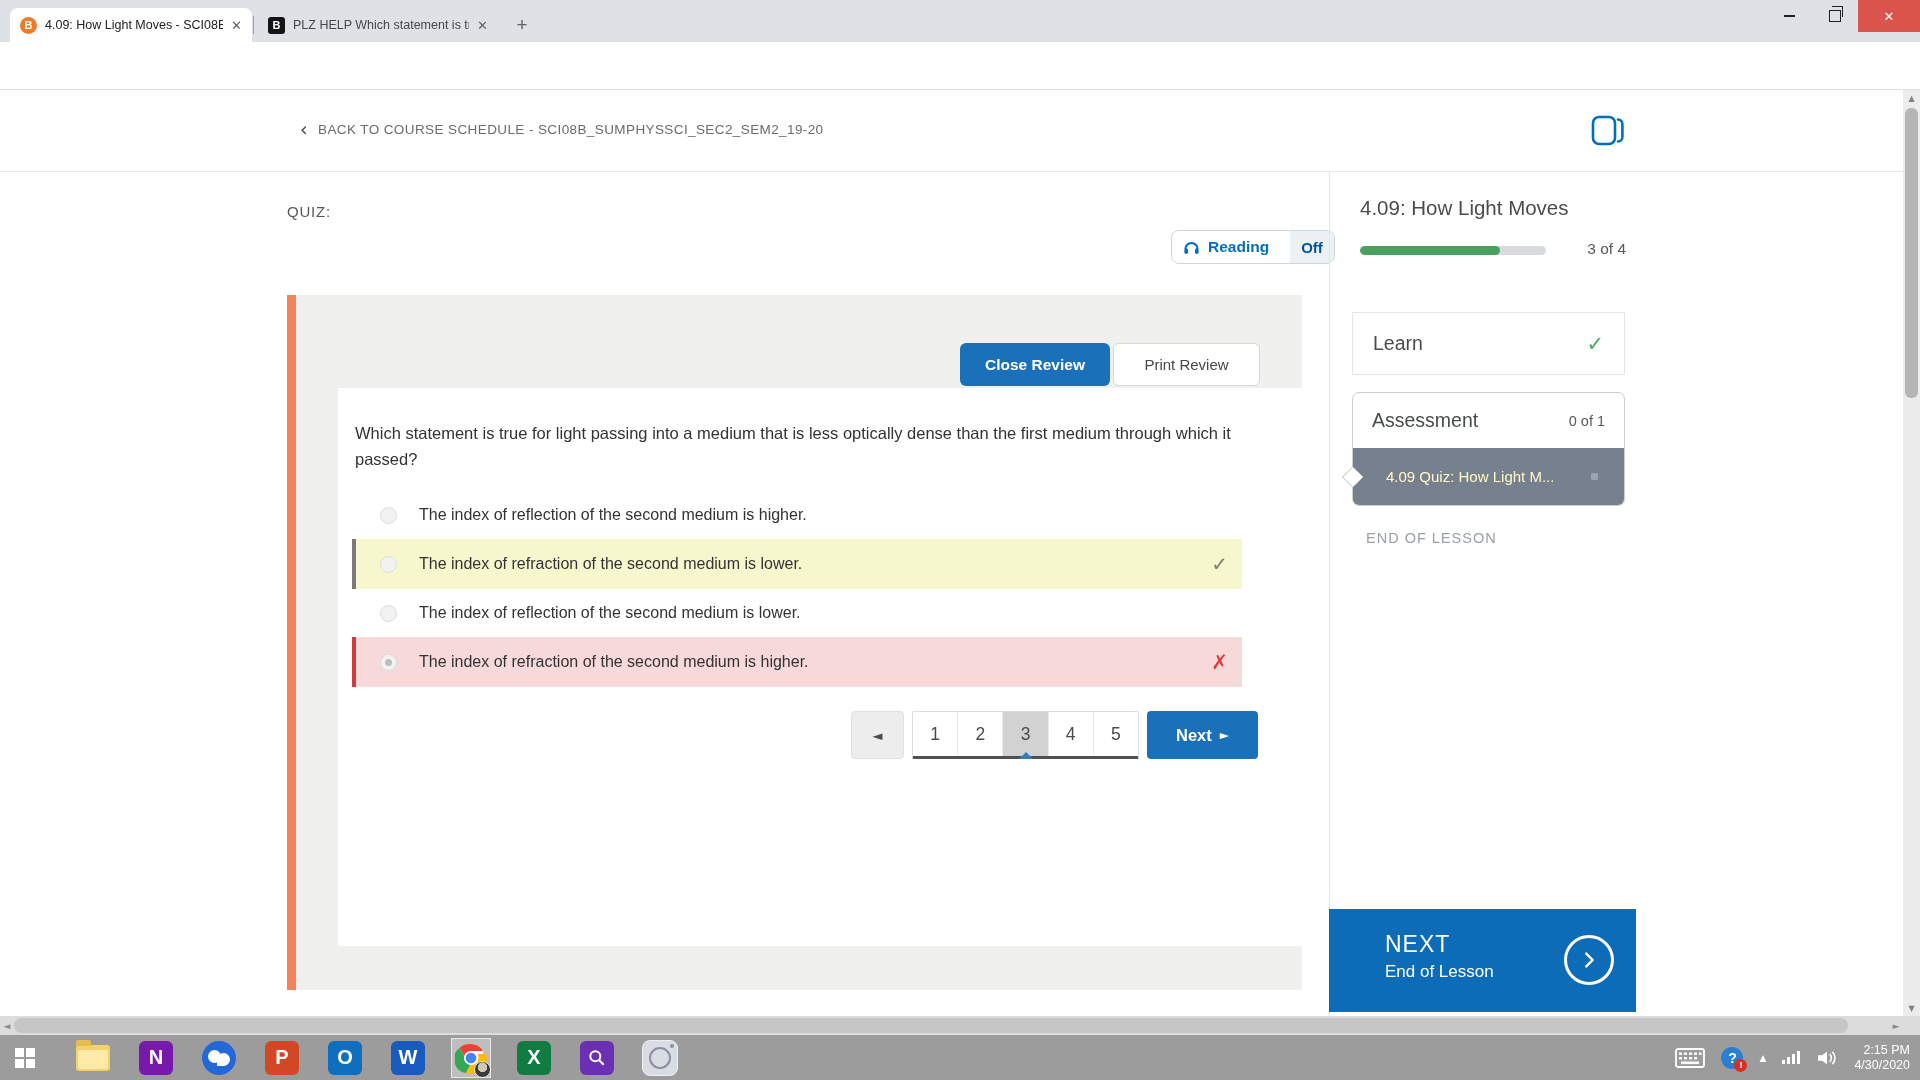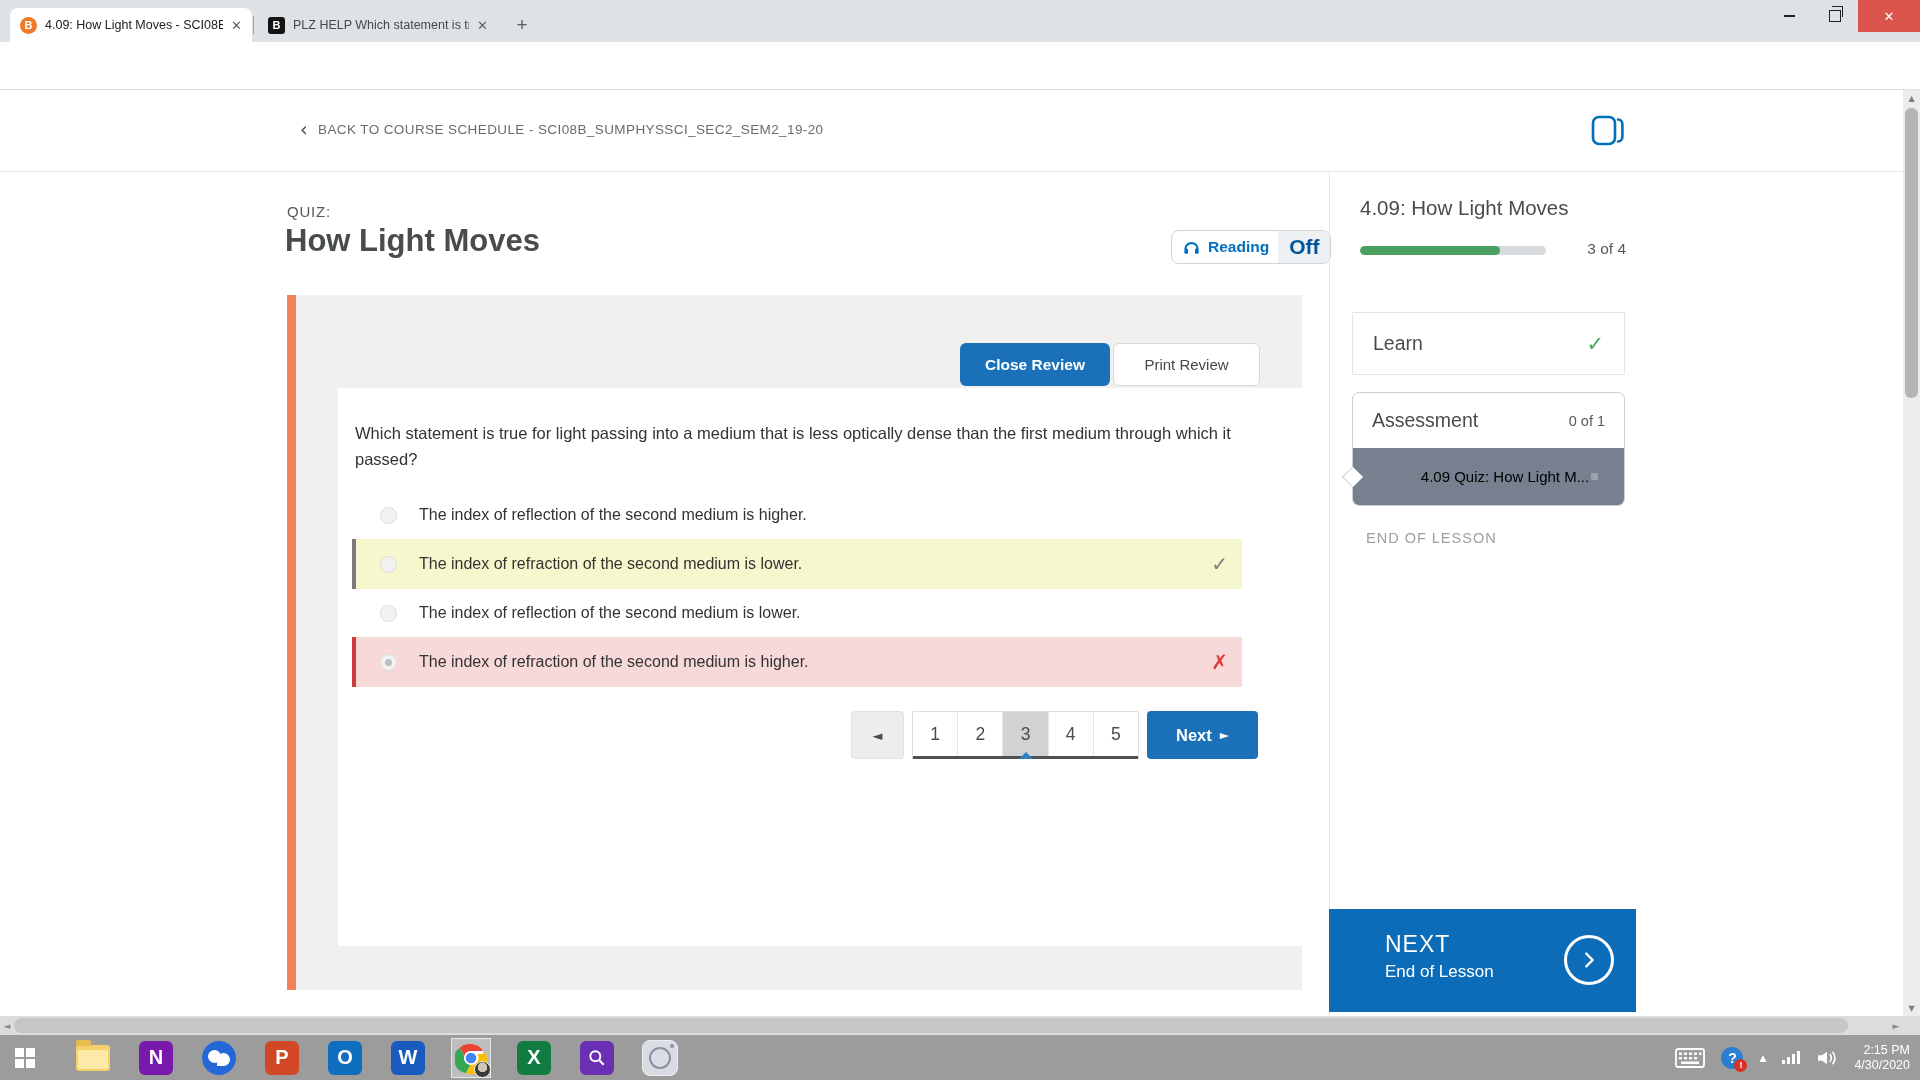--- a/index.html
+++ b/index.html
@@ -45,23 +45,23 @@
   
   .page{position:absolute;top:90px;left:0;width:1920px;height:945px;background:#fff;}
   .page-header{position:absolute;top:0;left:0;width:1920px;height:82px;background:#fff;border-bottom:1px solid #e8e8e8;box-sizing:border-box;}
   .back-link{position:absolute;left:300px;top:30px;display:flex;align-items:center;font-size:13.5px;color:#6b6b6b;letter-spacing:.4px;}
   .back-chev{font-size:19px;color:#494c4e;margin-right:10px;line-height:1;}
   .panel-toggle{position:absolute;left:1588px;top:23px;width:40px;height:36px;}
 
   .kicker{position:absolute;left:287px;top:113px;font-size:15px;color:#56595b;letter-spacing:.8px;}
   .quiz-title{position:absolute;left:285px;top:133px;font-size:31px;font-weight:bold;color:#494c4e;}
   .reading-pill{position:absolute;left:1171px;top:140px;height:34px;border:1px solid #cfd6db;border-radius:8px;background:#fff;display:flex;align-items:stretch;overflow:hidden;box-sizing:border-box;}
-  .reading-main{display:flex;align-items:center;padding:0 9px 0 10px;font-size:15.5px;font-weight:bold;color:#006fbf;}
+  .reading-main{display:flex;align-items:center;padding:0 21px 0 10px;font-size:15.5px;font-weight:bold;color:#006fbf;}
   .reading-main svg{margin-right:7px;}
-  .reading-state{display:flex;align-items:center;padding:0 11px;background:#eef1f3;font-size:21px;font-weight:bold;color:#00549e;}
+  .reading-state{display:flex;align-items:center;padding:0 11px;background:#eef1f3;font-size:15px;font-weight:bold;color:#00549e;}
 
   .quiz-card{position:absolute;left:287px;top:205px;width:1015px;height:695px;background:#f0f0ef;border-left:9px solid #f2825a;box-sizing:border-box;}
   .btn{display:flex;align-items:center;justify-content:center;border-radius:6px;box-sizing:border-box;}
   .close-review{position:absolute;left:960px;top:253px;width:150px;height:43px;background:#1b70ba;color:#fff;font-size:15.5px;font-weight:bold;}
   .print-review{position:absolute;left:1113px;top:253px;width:147px;height:43px;background:#fff;border:1px solid #d8d8d8;color:#44484a;font-size:15px;}
 
   .white-panel{position:absolute;left:338px;top:298px;width:920px;height:558px;background:#fff;padding-left:46px;}
   .question{position:absolute;left:17px;top:32px;width:880px;font-size:16.5px;color:#333;line-height:26px;}
   .opt-row{position:absolute;left:14px;width:890px;display:flex;align-items:center;border-left:4px solid transparent;box-sizing:border-box;}
   .opt-row .radio{width:15px;height:15px;border-radius:50%;border:1px solid #dcdcdc;background:#f2f2f2;margin-left:24px;flex:0 0 auto;position:relative;}
@@ -89,21 +89,21 @@
   .progress-track{position:absolute;left:1360px;top:156px;width:186px;height:9px;border-radius:5px;background:#d8dbdd;overflow:hidden;}
   .progress-fill{height:100%;background:#4aa05e;border-radius:5px;}
   .progress-label{position:absolute;left:1560px;top:150px;width:66px;text-align:right;font-size:15.5px;color:#565a5c;}
   .learn-card{position:absolute;left:1352px;top:222px;width:273px;height:63px;background:#fff;border:1px solid #e3e6e8;border-radius:1px;display:flex;align-items:center;padding:0 20px;box-sizing:border-box;}
   .learn-label{font-size:19.5px;color:#494c4e;}
   .learn-check{margin-left:auto;color:#46a95f;font-size:21px;font-weight:bold;}
   .assess-card{position:absolute;left:1352px;top:302px;width:273px;height:114px;background:#fff;border:1px solid #c9ced2;border-radius:7px;box-sizing:border-box;}
   .assess-head{height:55px;display:flex;align-items:center;padding:0 19px;}
   .assess-label{font-size:19.5px;color:#494c4e;}
   .assess-count{margin-left:auto;font-size:14.5px;color:#565a5c;}
-  .assess-item{height:57px;background:#76808e;border-radius:0 0 6px 6px;display:flex;align-items:center;padding-left:33px;position:relative;color:#000000;font-size:15px;justify-content:center;}
+  .assess-item{height:57px;background:#76808e;border-radius:0 0 6px 6px;display:flex;align-items:center;padding-left:33px;position:relative;color:#fef9c3;font-size:15px;}
   .assess-notch{position:absolute;left:-8px;top:50%;width:14px;height:14px;background:#fff;border-left:1px solid #c9ced2;border-bottom:1px solid #c9ced2;transform:translateY(-50%) rotate(45deg);}
   .assess-item-mark{position:absolute;right:26px;width:7px;height:7px;background:rgba(255,255,255,.28);border-radius:1px;}
   .end-lesson{position:absolute;left:1366px;top:440px;font-size:14.5px;color:#9ba0a4;letter-spacing:1px;}
   .next-big{position:absolute;left:1329px;top:819px;width:307px;height:103px;background:#0d6cb7;color:#fff;}
   .next-big .nb-label{position:absolute;left:56px;top:22px;font-size:23px;letter-spacing:1px;}
   .next-big .nb-sub{position:absolute;left:56px;top:53px;font-size:17px;font-weight:300;}
   .nb-circle{position:absolute;right:22px;top:26px;width:50px;height:50px;border:3px solid #fff;border-radius:50%;box-sizing:border-box;display:flex;align-items:center;justify-content:center;}
 
   
   .vscroll{position:absolute;left:1903px;top:0;width:17px;height:926px;background:#ececec;}
@@ -230,21 +230,20 @@
     </div>
     <div class="panel-toggle">
       <svg width="40" height="36" viewBox="0 0 40 36">
         <rect x="5" y="4" width="22" height="27" rx="6" fill="none" stroke="#0070bd" stroke-width="2.6"></rect>
         <path d="M30 6.5c2.6 0 4.4 2 4.4 4.8v12.4c0 2.8-1.8 4.8-4.4 4.8" fill="none" stroke="#0070bd" stroke-width="2.6" stroke-linecap="round"></path>
       </svg>
     </div>
   </div>
 
   <div class="kicker">QUIZ:</div>
-  <div class="quiz-title">How Light Moves</div>
 
   <div class="reading-pill">
     <span class="reading-main">
       <svg width="19" height="19" viewBox="0 0 24 24">
         <path d="M4.2 14a7.8 7.8 0 0 1 15.6 0" fill="none" stroke="#006fbf" stroke-width="2.6"></path>
         <rect x="3" y="13" width="4.6" height="7.2" rx="2.2" fill="#006fbf"></rect>
         <rect x="16.4" y="13" width="4.6" height="7.2" rx="2.2" fill="#006fbf"></rect>
       </svg>
       <span>Reading</span>
     </span>

